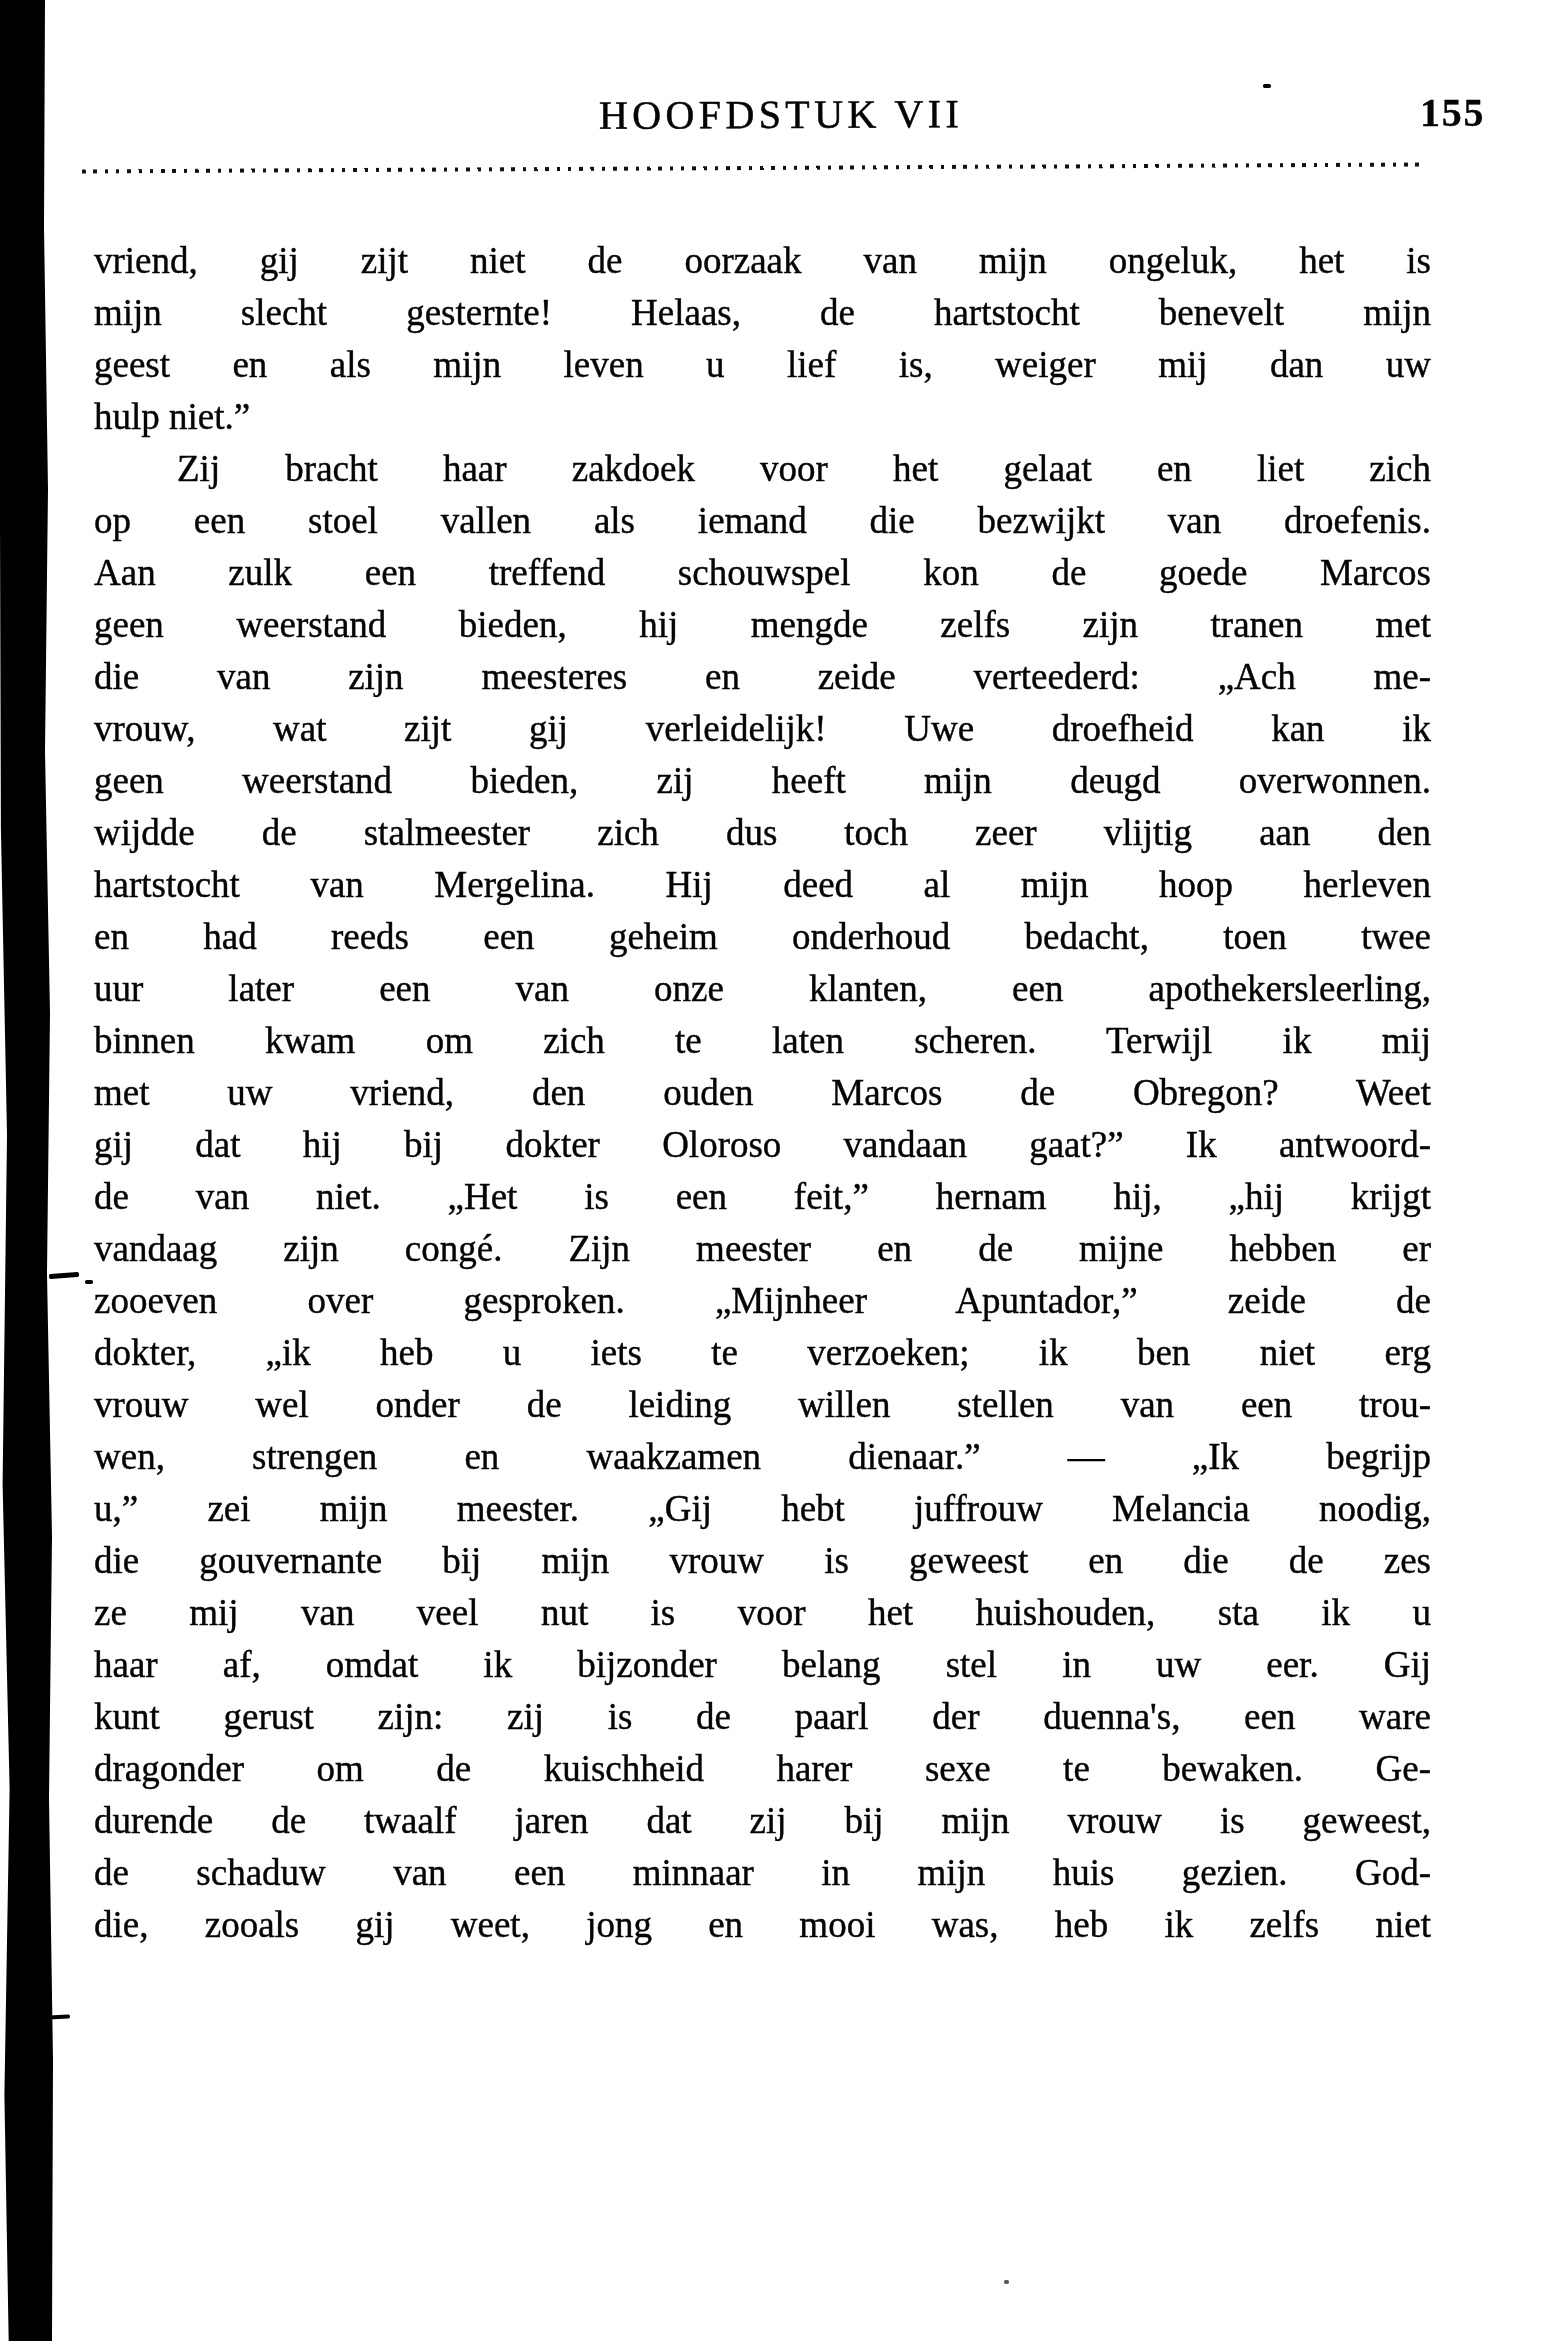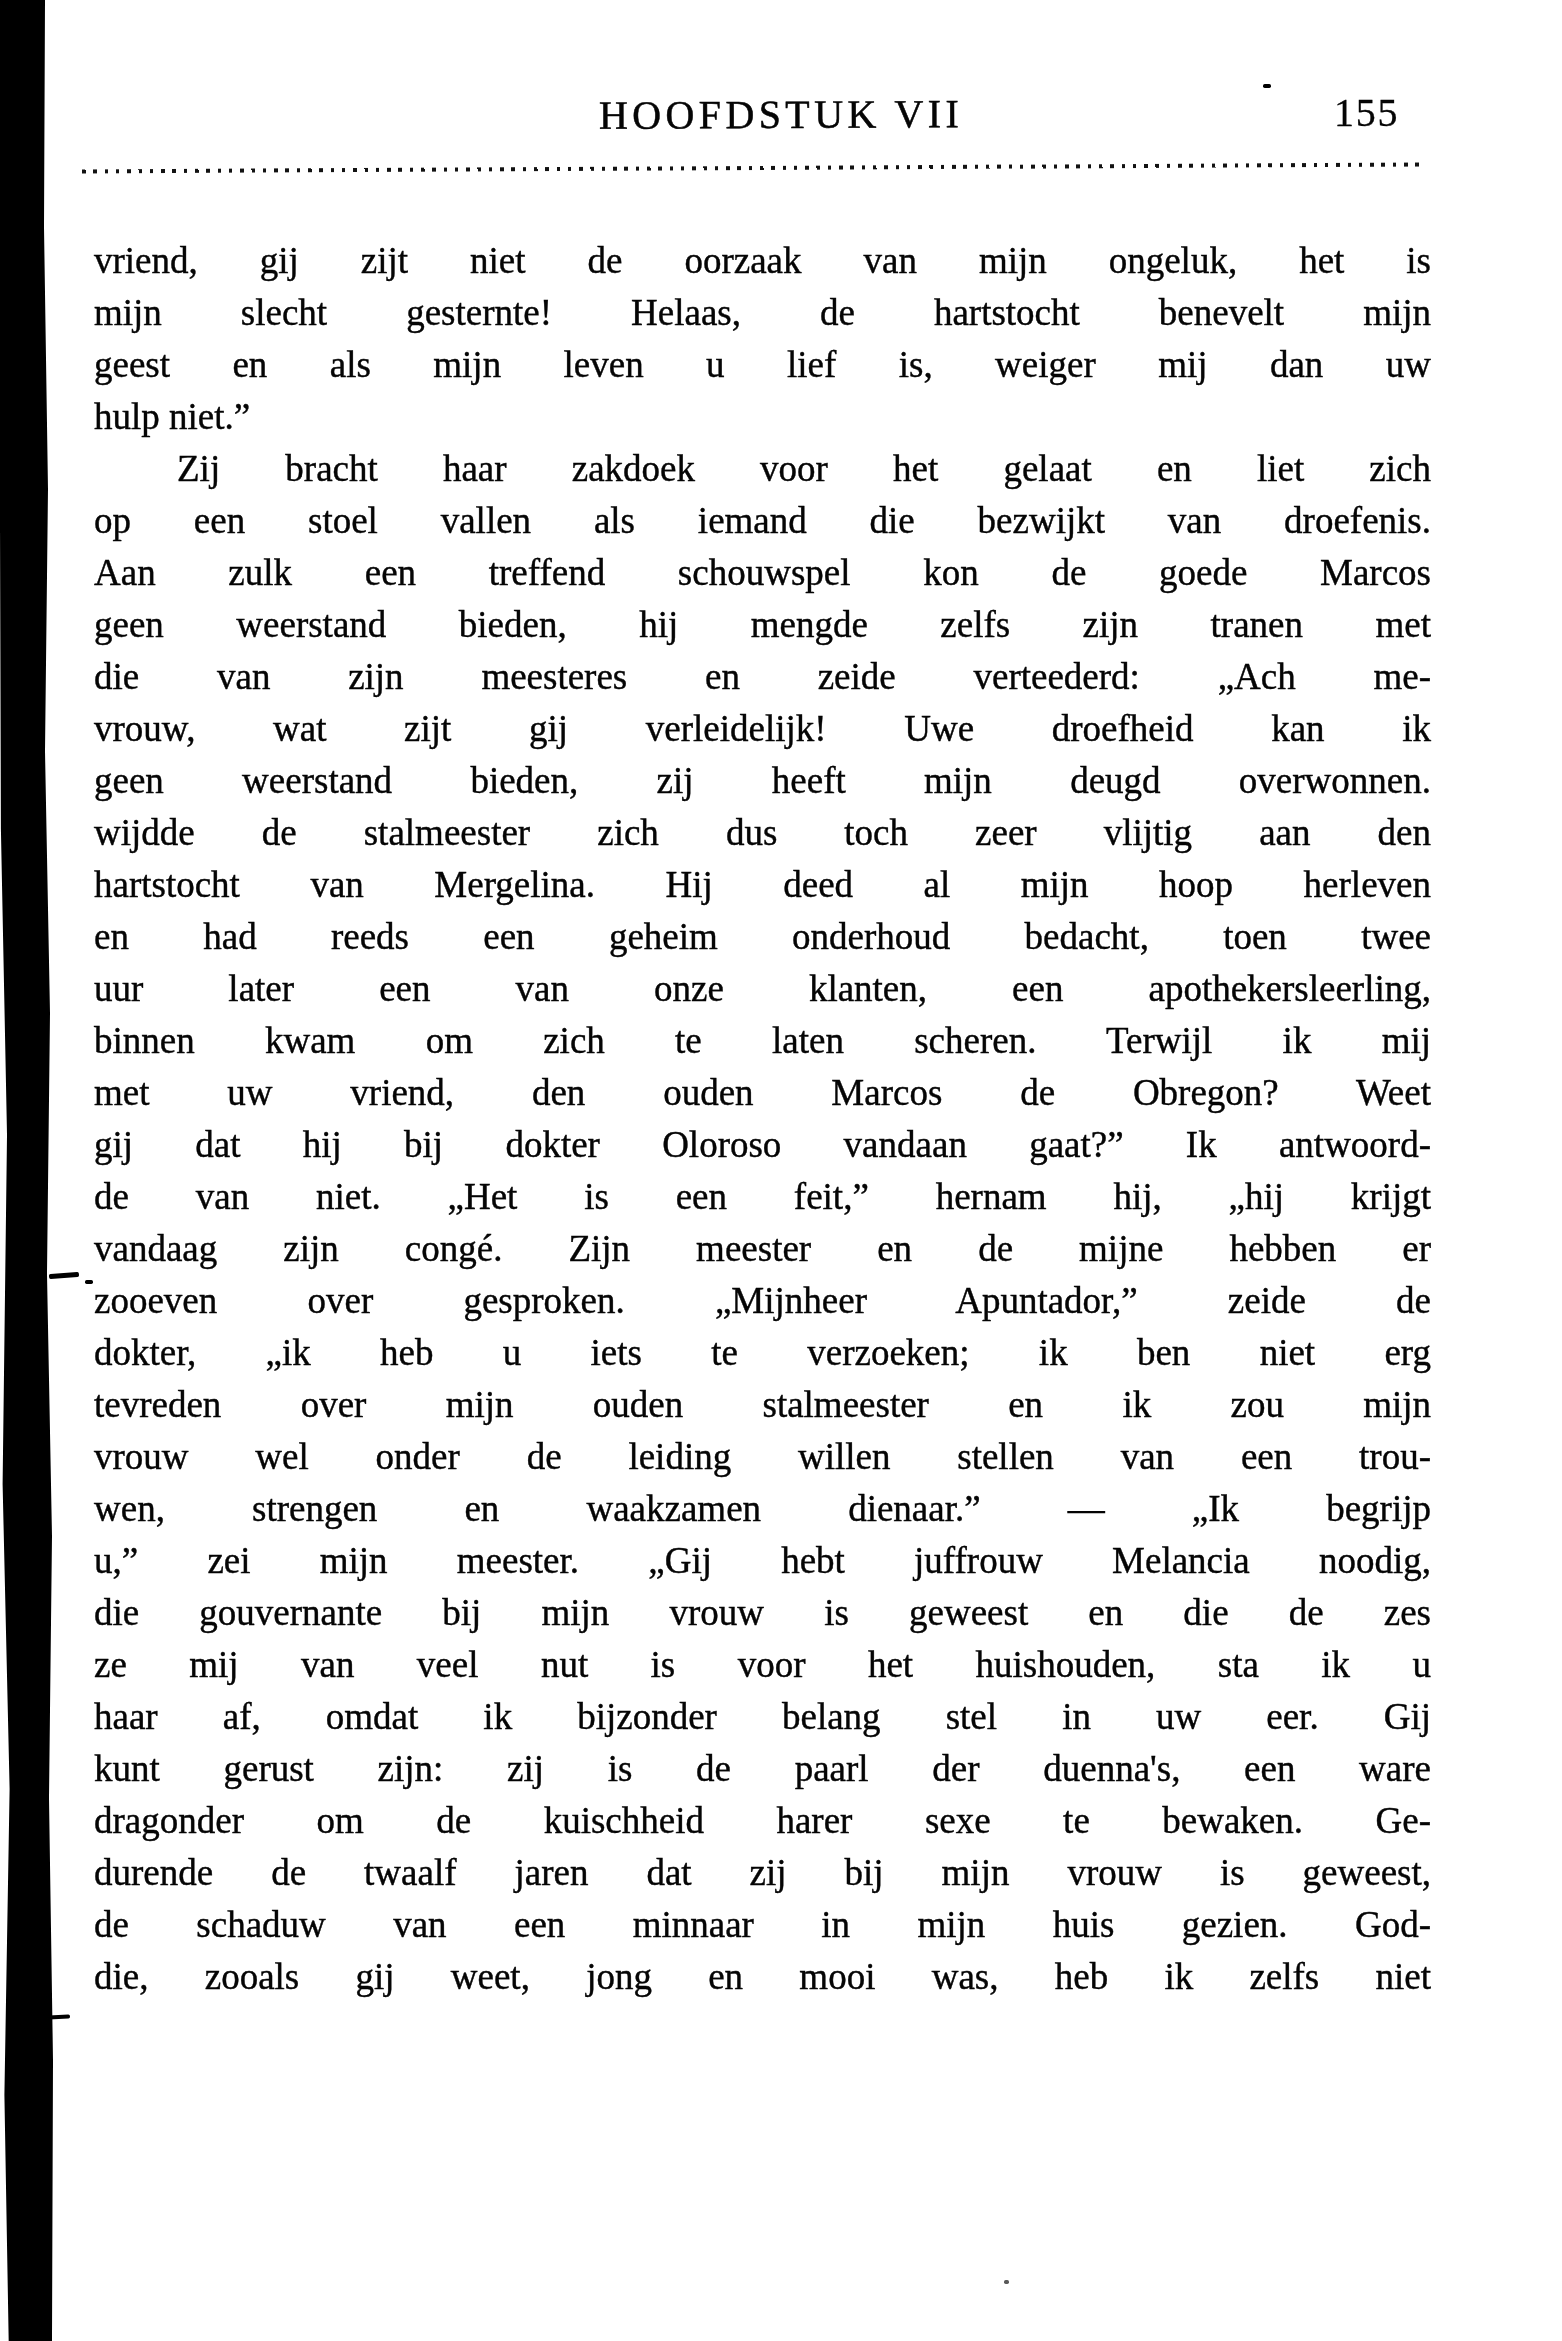--- a/index.html
+++ b/index.html
@@ -47,23 +47,23 @@
     font-size: 40px;
     letter-spacing: 4.4px;
     white-space: nowrap;
     transform: rotate(-0.25deg);
     -webkit-text-stroke: 0.5px #000;
   }
 
   .page-number {
     position: absolute;
     top: 89px;
-    left: 1334px;
+    left: 1420px;
     font-size: 40px;
-    font-weight: normal;
+    font-weight: bold;
     letter-spacing: 1.7px;
     -webkit-text-stroke: 0.3px #000;
   }
 
   .dotted-divider {
     position: absolute;
     top: 166px;
     left: 82px;
     width: 1343px;
     height: 4.4px;
@@ -124,21 +124,20 @@
     <div class="line">hartstocht van Mergelina. Hij deed al mijn hoop herleven</div>
     <div class="line">en had reeds een geheim onderhoud bedacht, toen twee</div>
     <div class="line">uur later een van onze klanten, een apothekersleerling,</div>
     <div class="line">binnen kwam om zich te laten scheren. Terwijl ik mij</div>
     <div class="line">met uw vriend, den ouden Marcos de Obregon? Weet</div>
     <div class="line">gij dat hij bij dokter Oloroso vandaan gaat?” Ik antwoord-</div>
     <div class="line">de van niet. „Het is een feit,” hernam hij, „hij krijgt</div>
     <div class="line">vandaag zijn congé. Zijn meester en de mijne hebben er</div>
     <div class="line">zooeven over gesproken. „Mijnheer Apuntador,” zeide de</div>
     <div class="line">dokter, „ik heb u iets te verzoeken; ik ben niet erg</div>
-    <div class="line">tevreden over mijn ouden stalmeester en ik zou mijn</div>
     <div class="line">vrouw wel onder de leiding willen stellen van een trou-</div>
     <div class="line">wen, strengen en waakzamen dienaar.” — „Ik begrijp</div>
     <div class="line">u,” zei mijn meester. „Gij hebt juffrouw Melancia noodig,</div>
     <div class="line">die gouvernante bij mijn vrouw is geweest en die de zes</div>
     <div class="line">ze mij van veel nut is voor het huishouden, sta ik u</div>
     <div class="line">haar af, omdat ik bijzonder belang stel in uw eer. Gij</div>
     <div class="line">kunt gerust zijn: zij is de paarl der duenna's, een ware</div>
     <div class="line">dragonder om de kuischheid harer sexe te bewaken. Ge-</div>
     <div class="line">durende de twaalf jaren dat zij bij mijn vrouw is geweest,</div>
     <div class="line">de schaduw van een minnaar in mijn huis gezien. God-</div>

